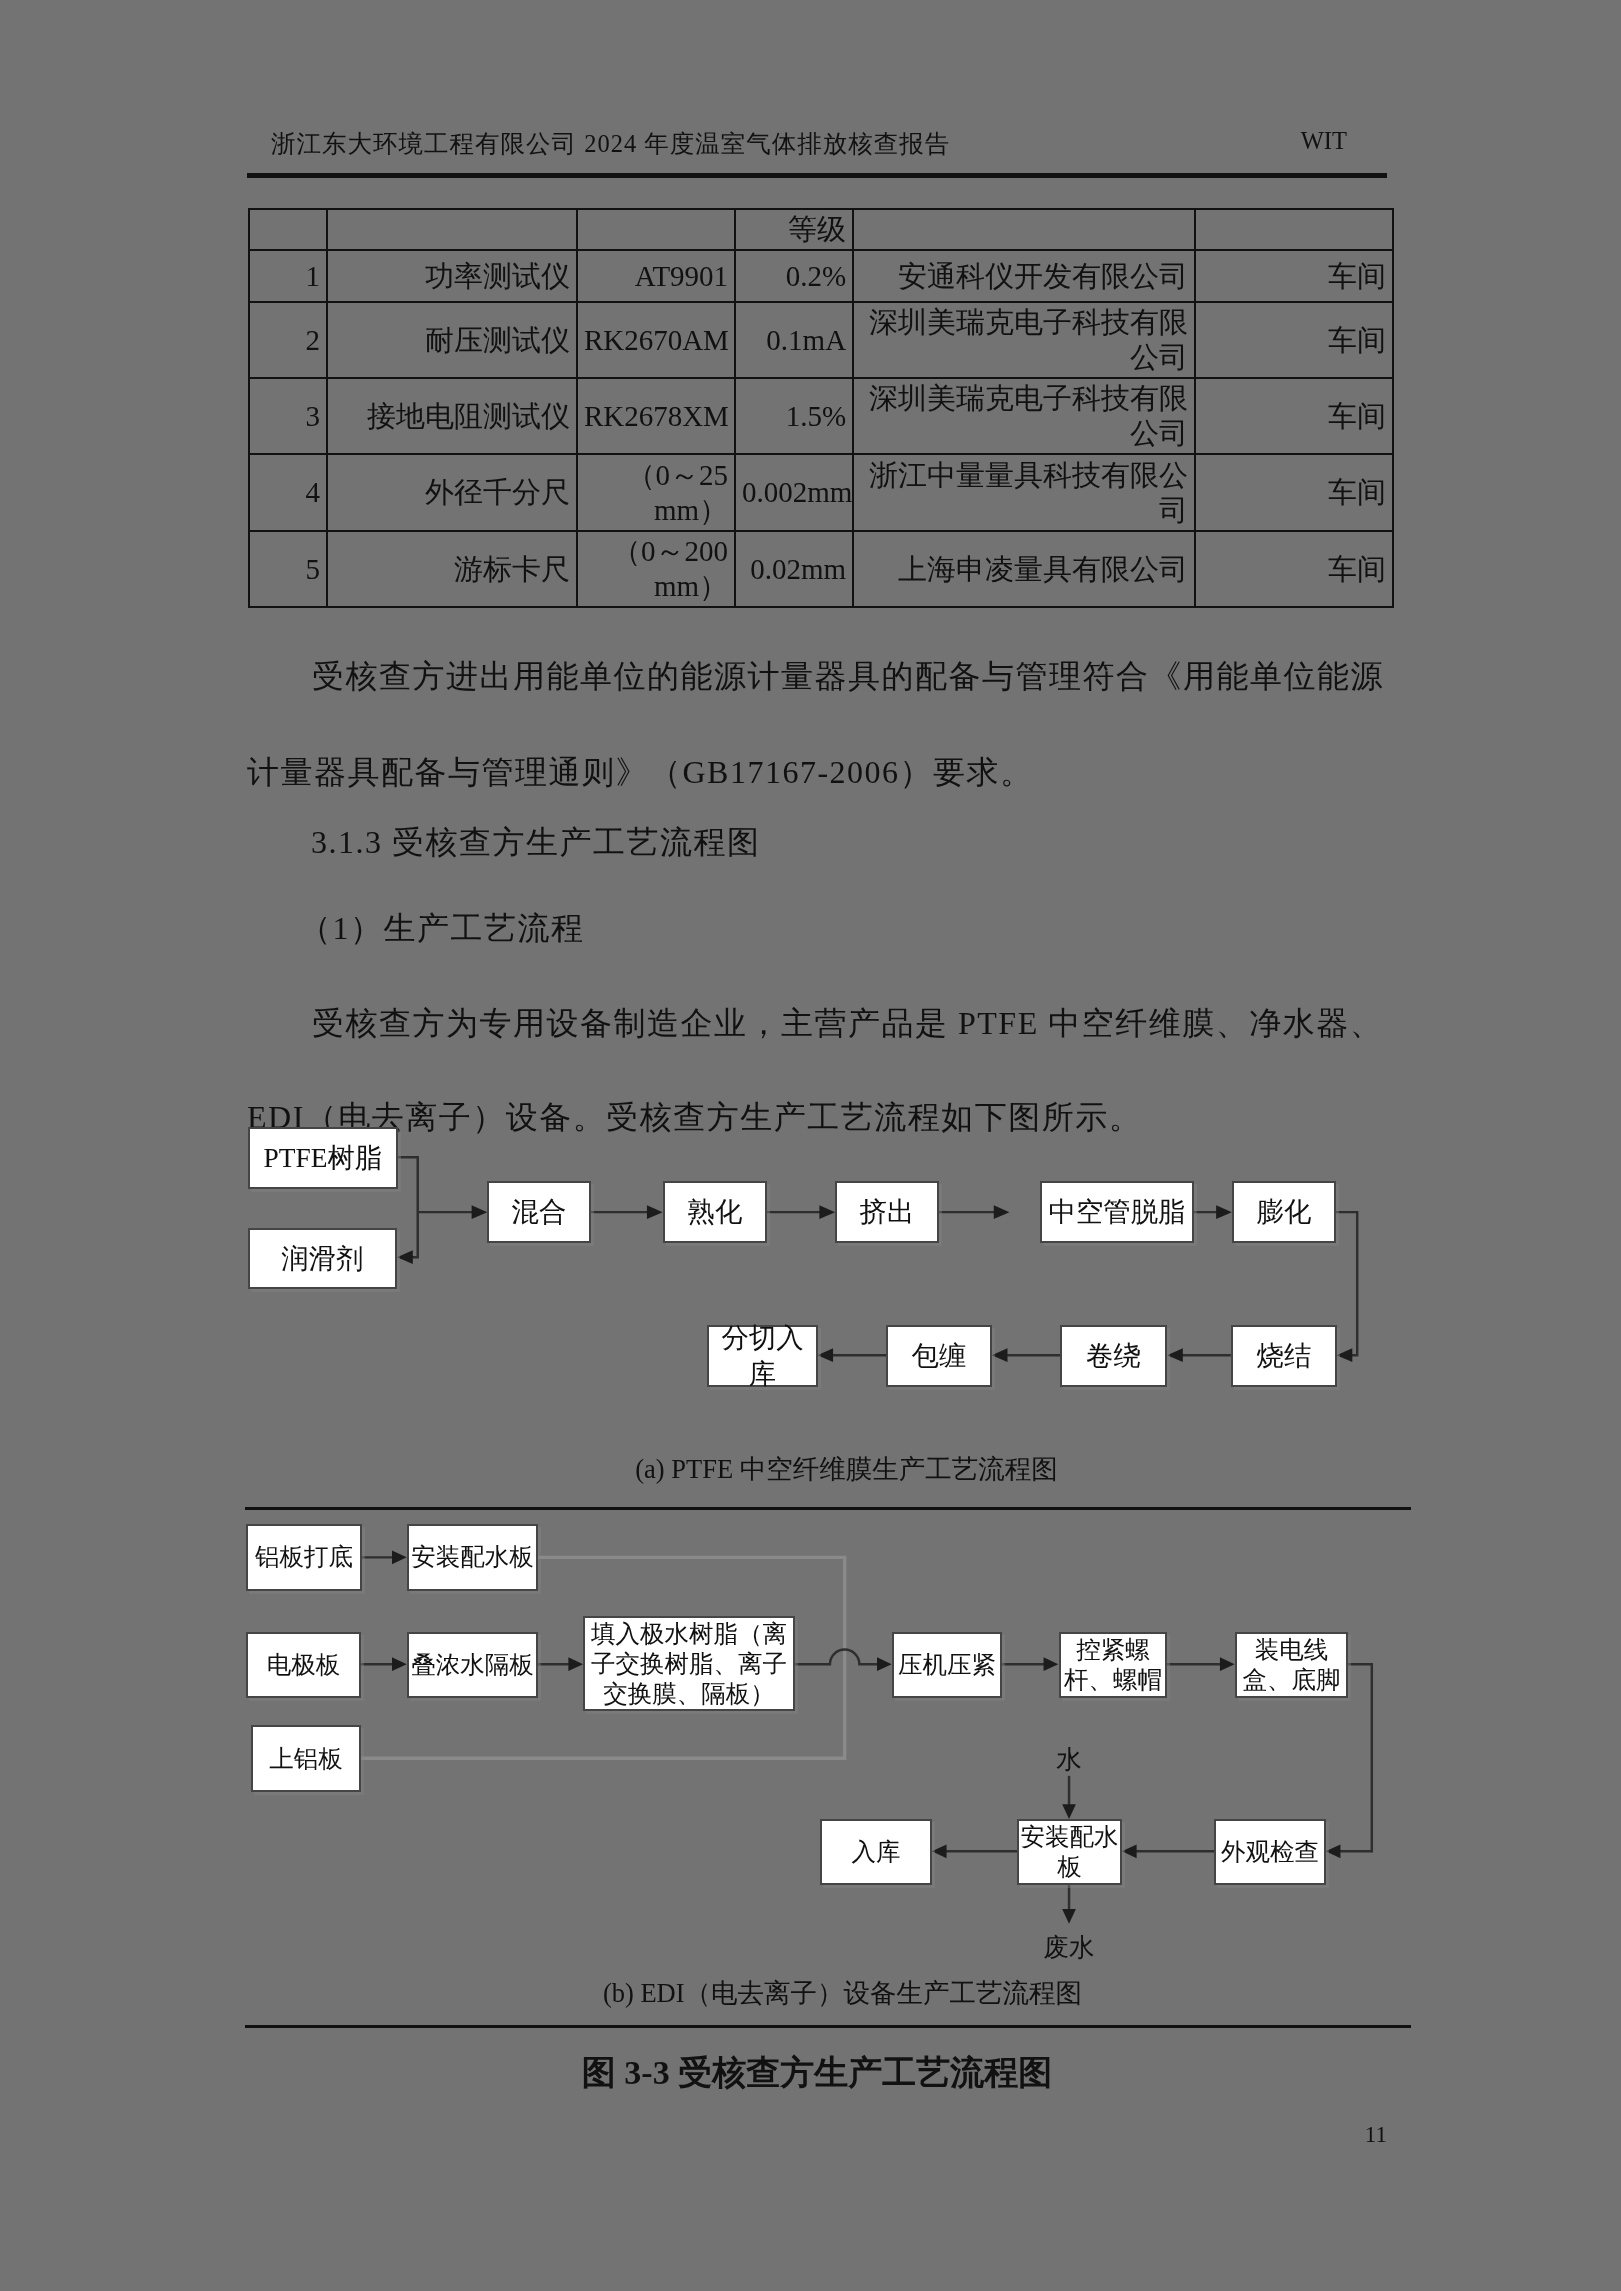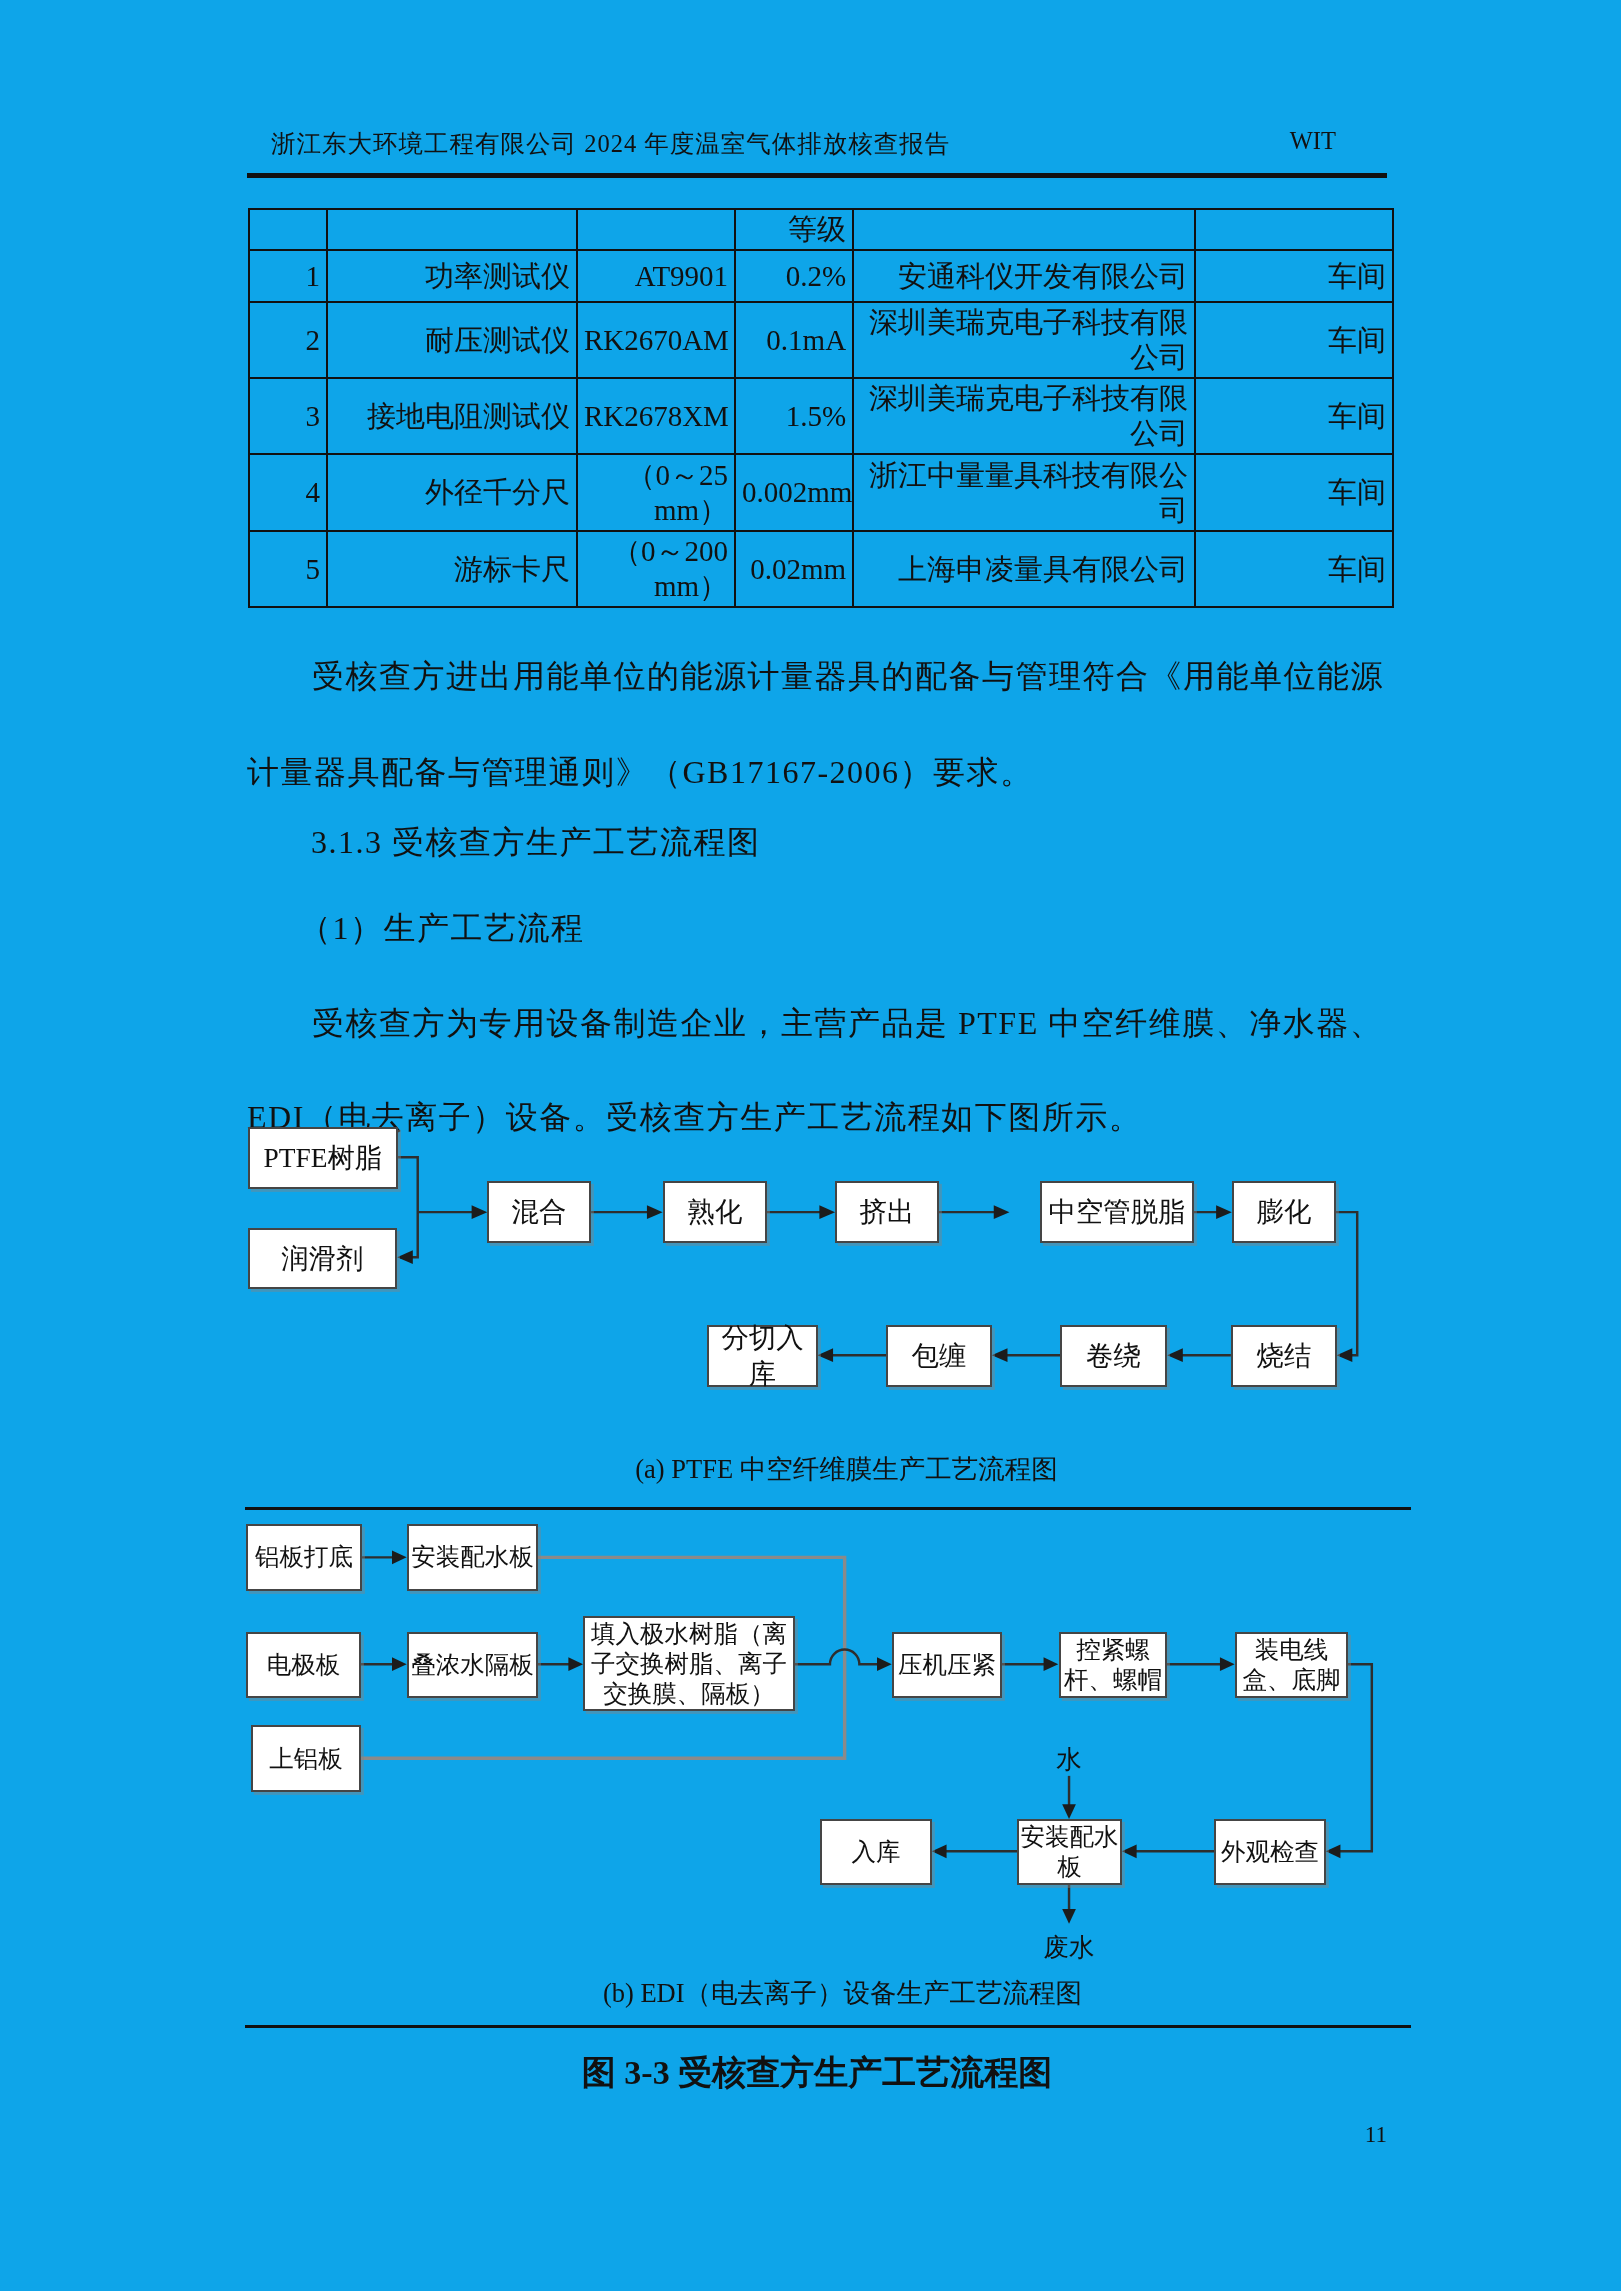--- a/index.html
+++ b/index.html
@@ -1,25 +1,25 @@
 <!DOCTYPE html>
 <html><head>
 <meta charset="utf-8">
 <style>
   * { margin:0; padding:0; box-sizing:border-box; }
   html,body { background:#888; }
   .page {
     position:relative; width:1621px; height:2292px; margin:0 auto;
-    background:#0ea5e9; overflow:hidden; color:#111;
+    background:#737373; overflow:hidden; color:#111;
     font-family:"Liberation Serif","DejaVu Serif",serif;
   }
   .abs { position:absolute; }
   
   .hdr-title { top:127px; left:271px; font-size:24.5px; letter-spacing:1px; }
-  .hdr-mark  { top:127px; left:240px; width:1096px; text-align:right; font-size:24.5px; }
+  .hdr-mark  { top:127px; left:251px; width:1096px; text-align:right; font-size:24.5px; }
   .hdr-rule  { top:173px; left:247px; width:1140px; height:4.9px; background:#111; }
   
   table.equip { position:absolute; top:208px; left:248px; width:1144px;
     border-collapse:collapse; table-layout:fixed; font-size:29px; line-height:35px; }
   table.equip td { border:2.9px solid #111; text-align:right; vertical-align:middle; padding:2px 5.9px; }
   td.nowrap { white-space:nowrap; padding:2px 2px; }
   
   .bodyline { font-size:32px; line-height:43px; letter-spacing:1.5px; white-space:nowrap; }
   .bold { font-weight:normal; }
   

